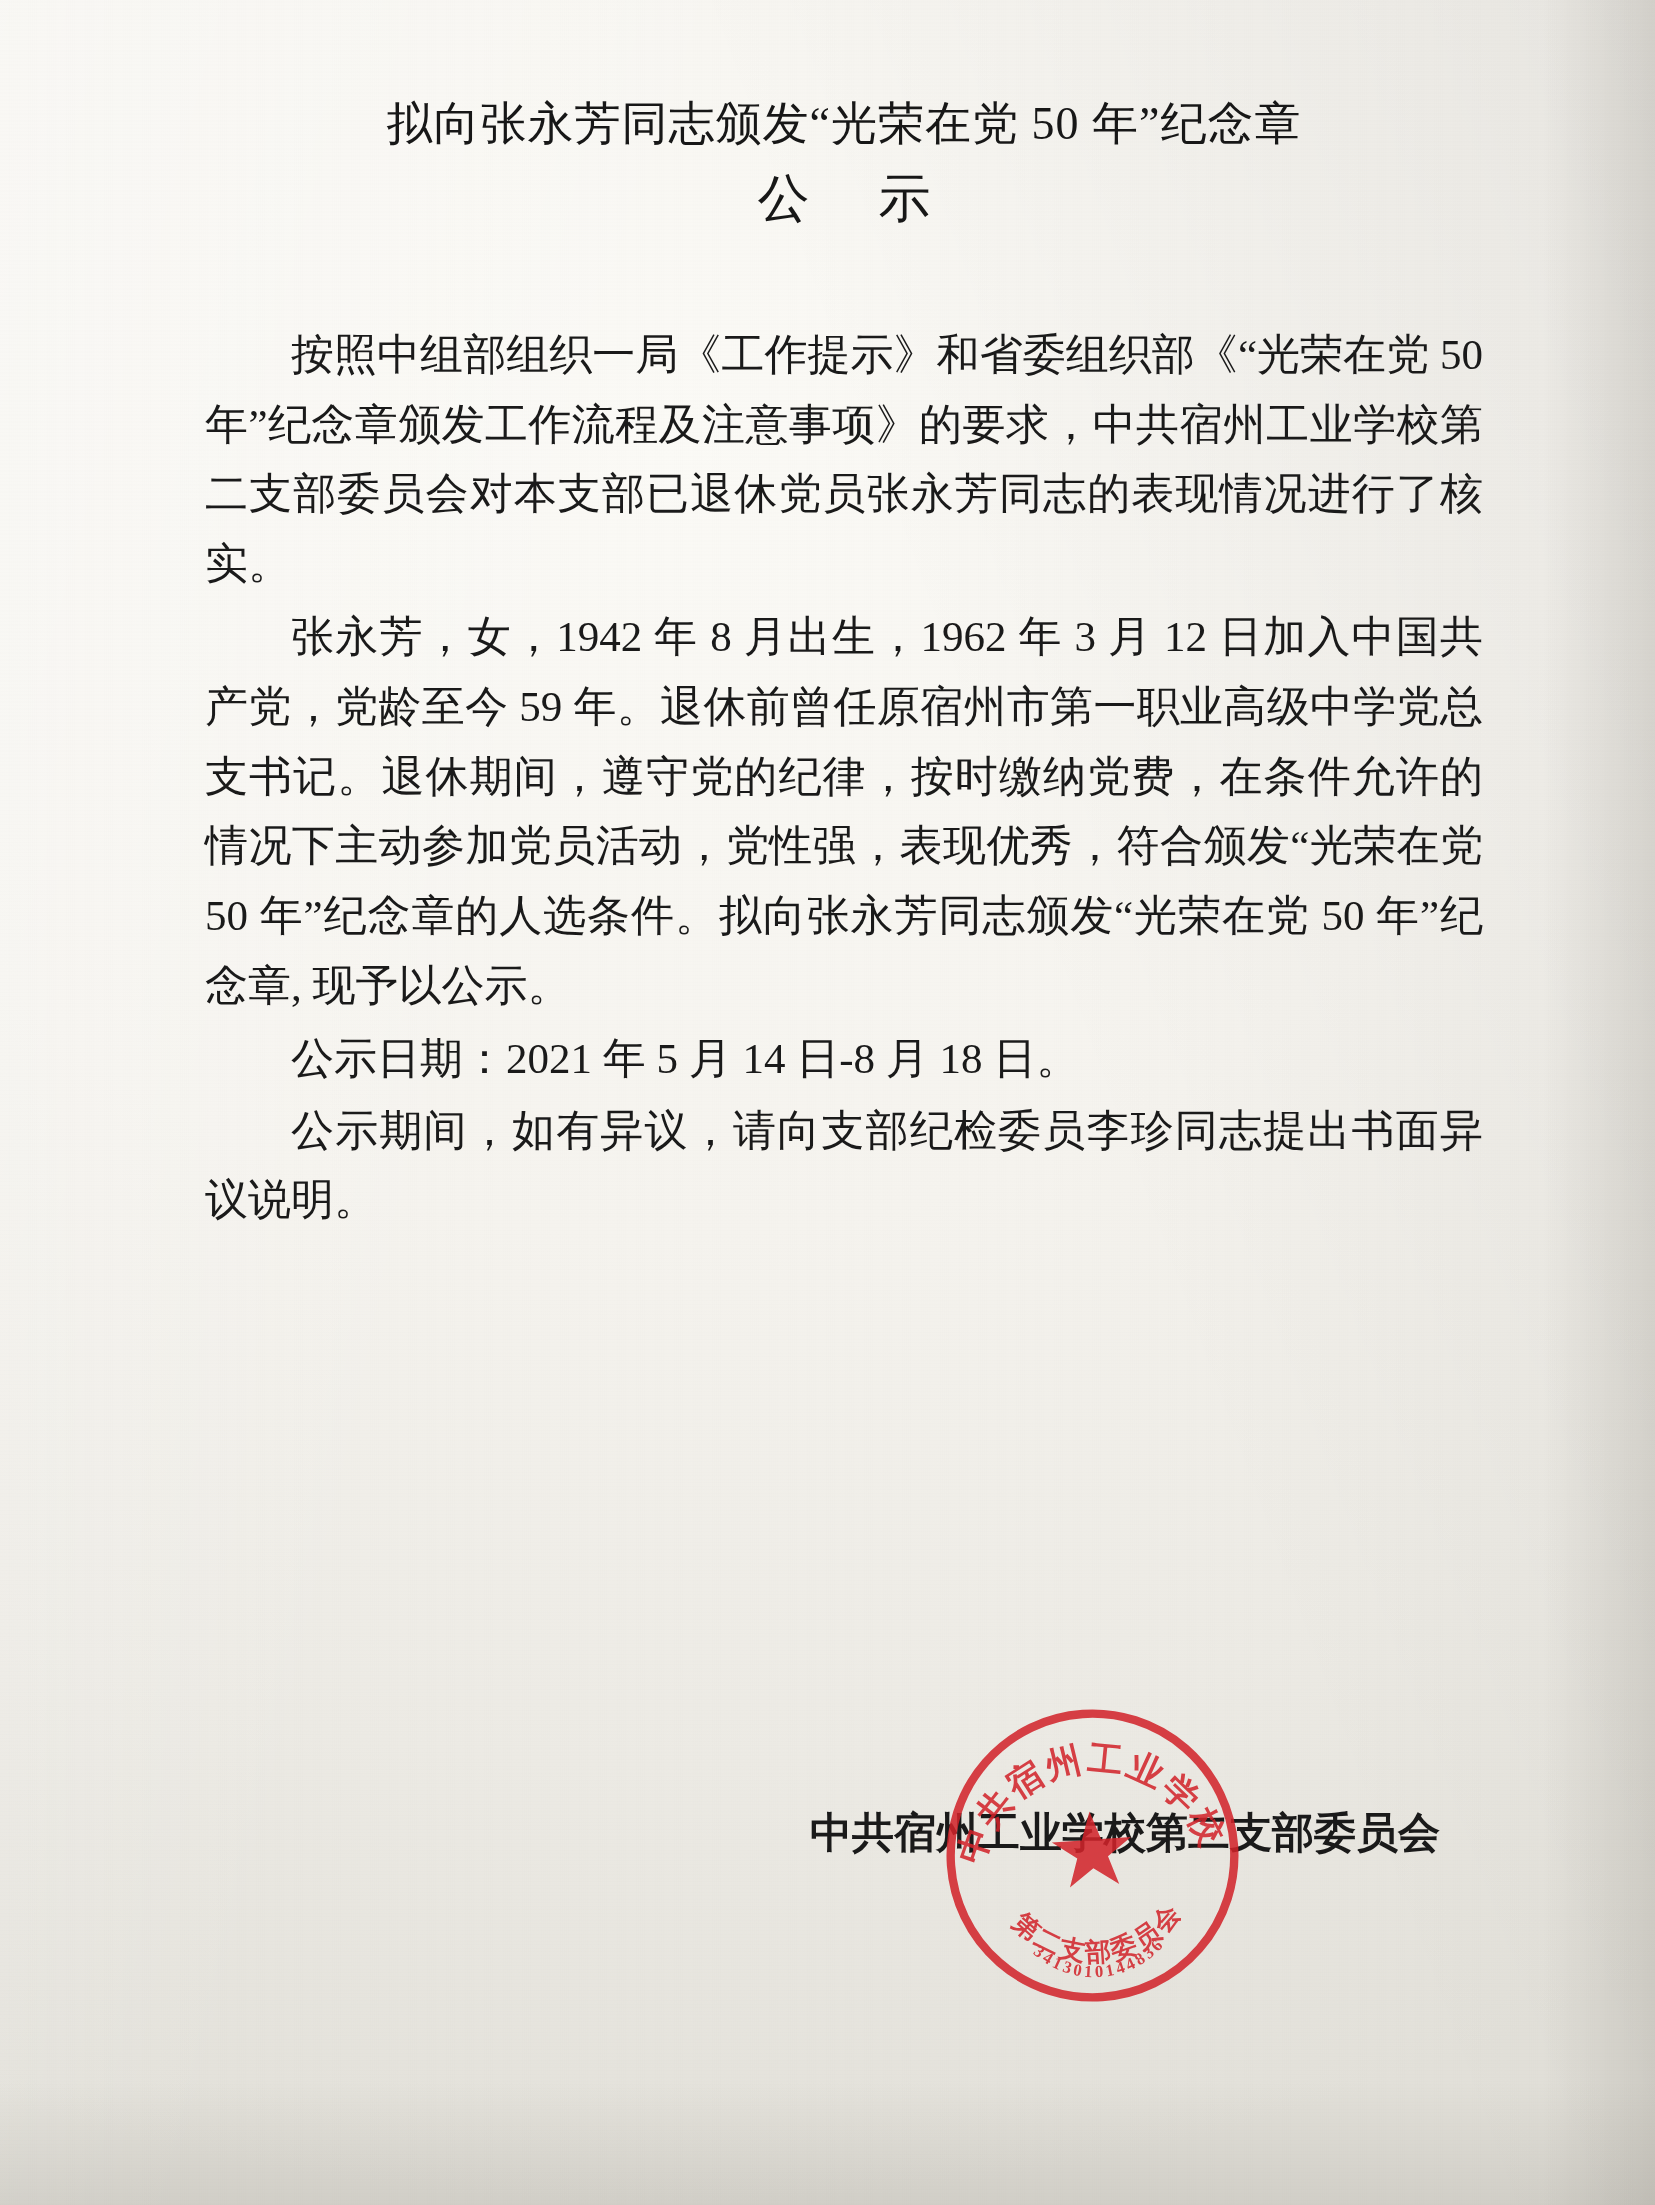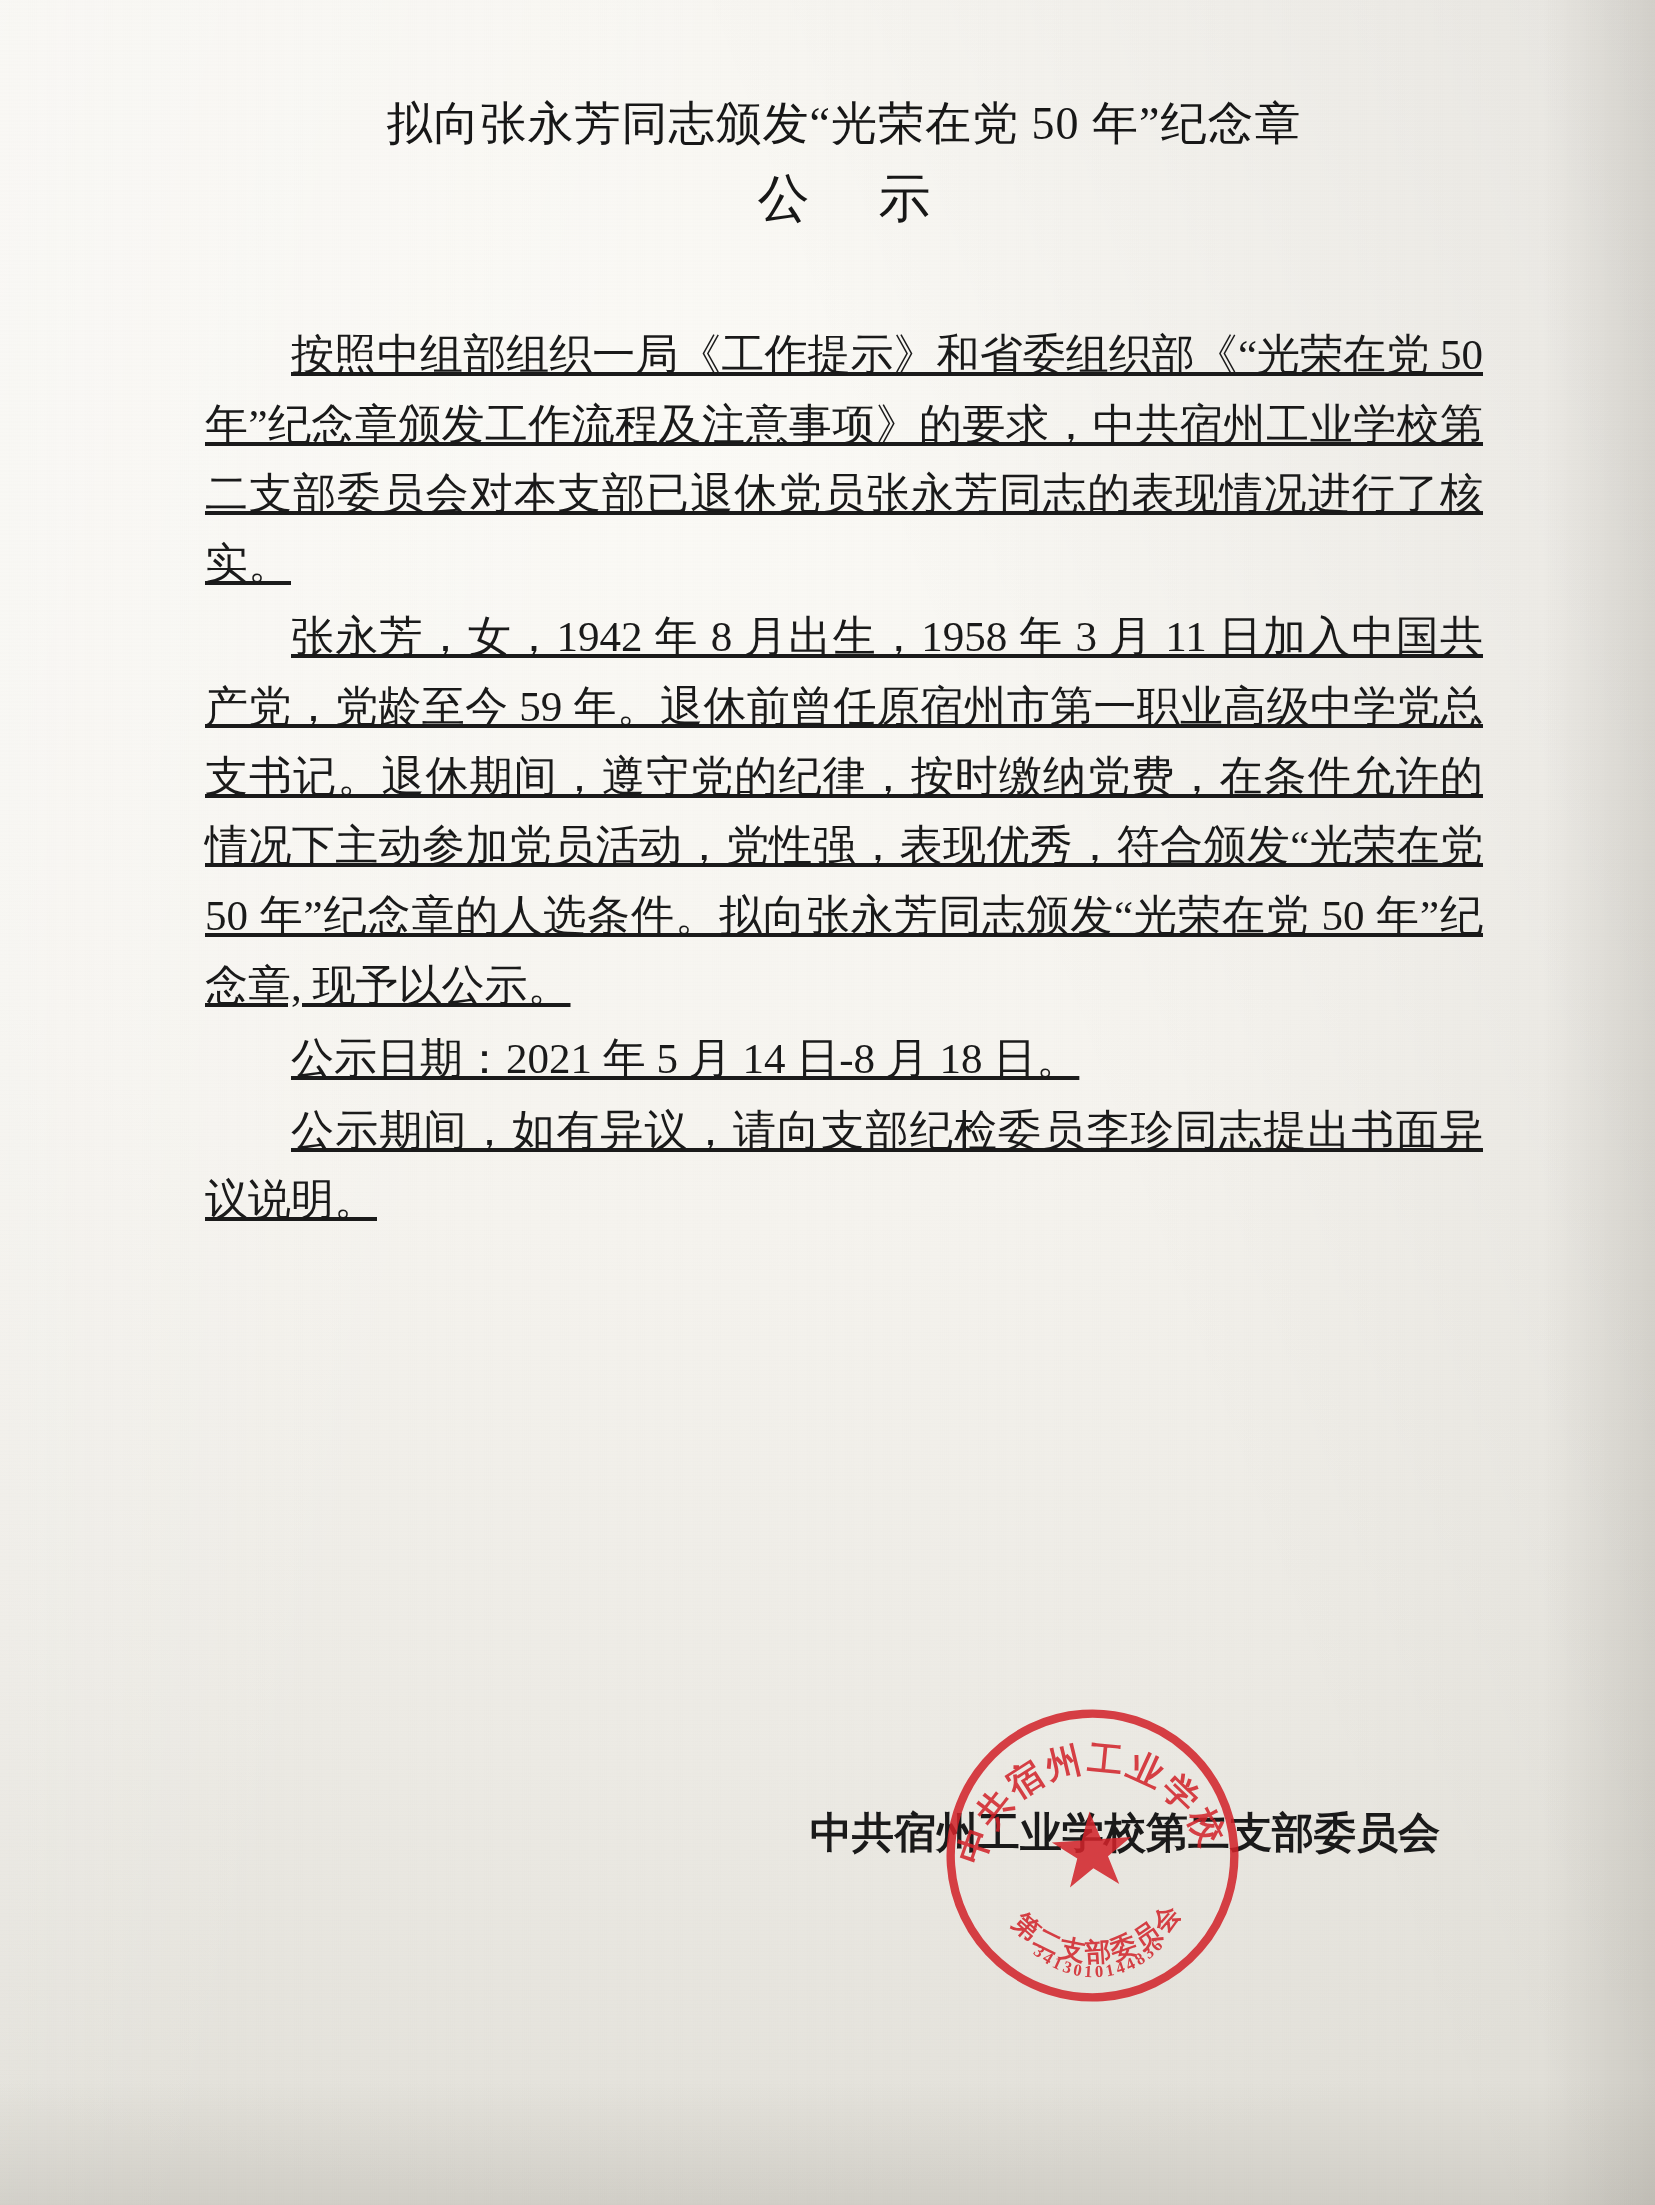--- a/index.html
+++ b/index.html
@@ -72,21 +72,20 @@
     margin-top: 11.4px;
     font-size: 52px;
     text-align: center;
     letter-spacing: 28px;
     text-indent: 28px;
     color: #171717;
   }
 
   .body-block {
     margin-top: 86px;
-    text-decoration: underline;
   }
   p.para {
     font-size: 43px;
     line-height: 1.62;
     margin: 0 0 3.8px 0;
     text-indent: 86px;
     text-align: justify;
     text-justify: inter-ideograph;
     color: #1a1a1a;
     letter-spacing: 0px;
@@ -148,21 +147,21 @@
 <div id="doc">
 
   <div class="content">
 
     <div class="title-main">拟向张永芳同志颁发“光荣在党 50 年”纪念章</div>
 
     <div class="title-sub">公  示</div>
 
     <div class="body-block">
       <p class="para">按照中组部组织一局《工作提示》和省委组织部《“光荣在党 50 年”纪念章颁发工作流程及注意事项》的要求，中共宿州工业学校第二支部委员会对本支部已退休党员张永芳同志的表现情况进行了核实。</p>
-      <p class="para">张永芳，女，1942 年 8 月出生，1958 年 3 月 11 日加入中国共产党，党龄至今 59 年。退休前曾任原宿州市第一职业高级中学党总支书记。退休期间，遵守党的纪律，按时缴纳党费，在条件允许的情况下主动参加党员活动，党性强，表现优秀，符合颁发“光荣在党 50 年”纪念章的人选条件。拟向张永芳同志颁发“光荣在党 50 年”纪念章, 现予以公示。</p>
+      <p class="para">张永芳，女，1942 年 8 月出生，1962 年 3 月 12 日加入中国共产党，党龄至今 59 年。退休前曾任原宿州市第一职业高级中学党总支书记。退休期间，遵守党的纪律，按时缴纳党费，在条件允许的情况下主动参加党员活动，党性强，表现优秀，符合颁发“光荣在党 50 年”纪念章的人选条件。拟向张永芳同志颁发“光荣在党 50 年”纪念章, 现予以公示。</p>
       <p class="para tight">公示日期：2021 年 5 月 14 日-8 月 18 日。</p>
       <p class="para">公示期间，如有异议，请向支部纪检委员李珍同志提出书面异议说明。</p>
     </div>
   </div>
 
   <div class="signature">
     <span class="sig-line">中共宿州工业学校第二支部委员会</span>
   </div>
 
   <div id="seal">

